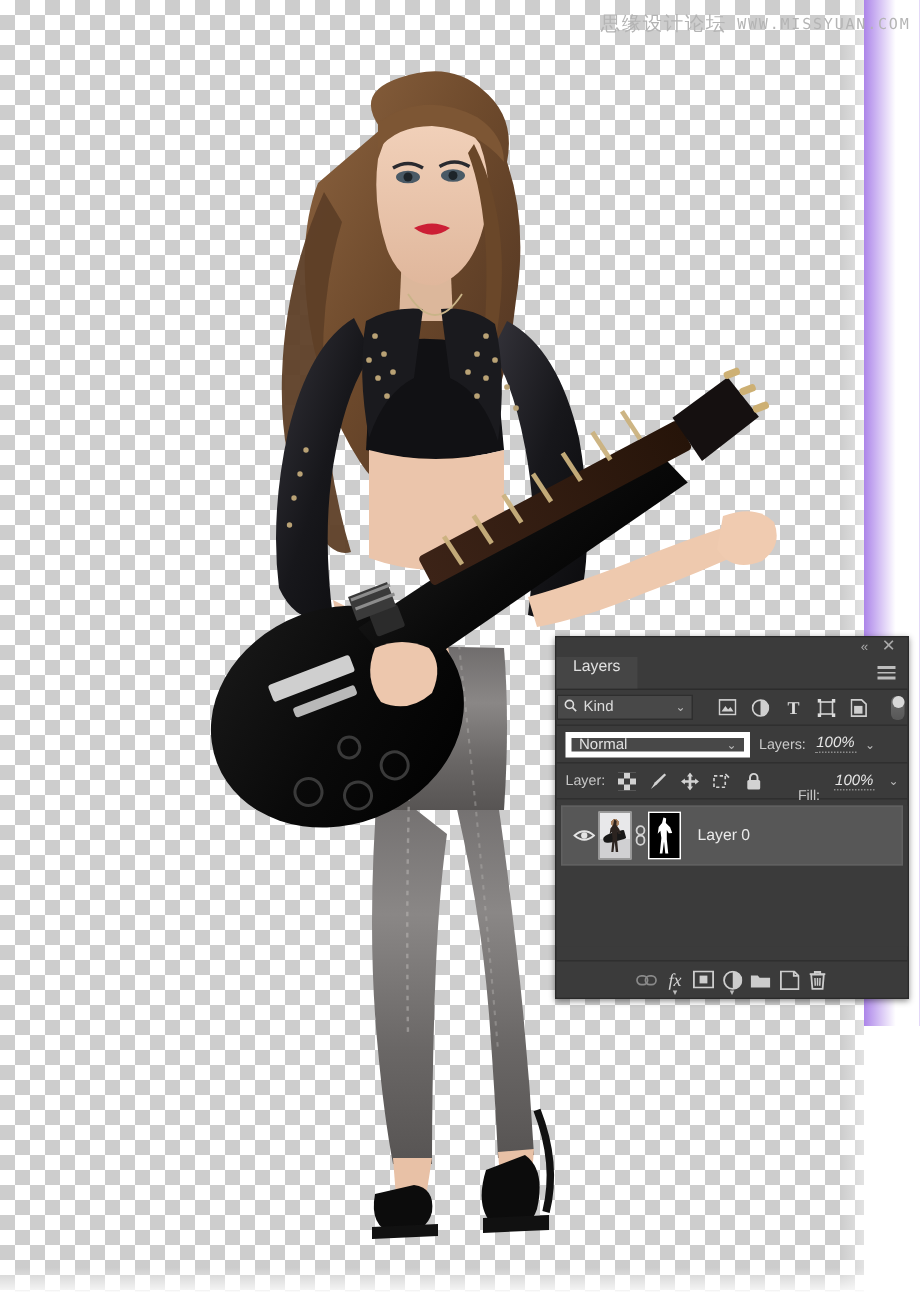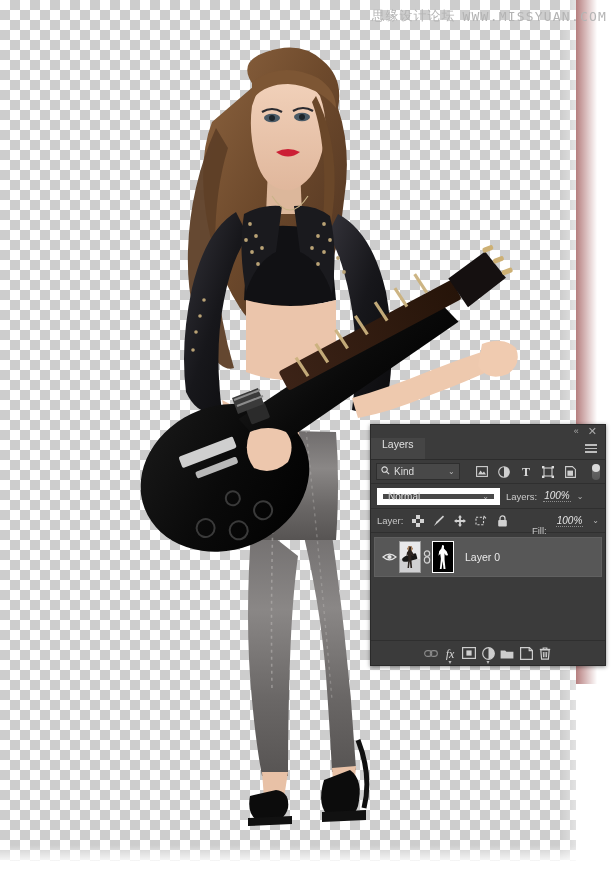--- a/index.html
+++ b/index.html
@@ -2,21 +2,21 @@
 <html><head>
 <meta charset="utf-8">
 <style>
   * { margin:0; padding:0; box-sizing:border-box; }
   html, body {
     width:613px; height:871px;
     background:#ffffff;
     font-family:"Liberation Sans", sans-serif;
     overflow:hidden;
   }
-  #stage { position:relative; width:613px; height:684px; background:#7f1d1d; }
+  #stage { position:relative; width:613px; height:684px; background:#6d28d9; }
 
   
   .checker {
     position:absolute;
     left:0; top:0; width:576px; height:861px;
     background-color:#ffffff;
     background-image:
       linear-gradient(45deg,#cdcdcd 25%, transparent 25%, transparent 75%, #cdcdcd 75%),
       linear-gradient(45deg,#cdcdcd 25%, transparent 25%, transparent 75%, #cdcdcd 75%);
     background-size:20px 20px;
@@ -31,21 +31,21 @@
     background:linear-gradient(to bottom, rgba(255,255,255,0), #fff 75%);
   }
 
   
   .watermark {
     position:absolute; right:6px; top:7px;
     display:flex; align-items:center; gap:7px;
     color:#b4b4b4; white-space:nowrap;
   }
   .wm-cn { font-size:13px; letter-spacing:1px; font-family:"DejaVu Sans", sans-serif; }
-  .wm-en { font-size:13px; letter-spacing:1.2px; font-family:"DejaVu Sans Mono", monospace; }
+  .wm-en { font-size:10px; letter-spacing:1.2px; font-family:"DejaVu Sans Mono", monospace; }
 
   
   .subject { position:absolute; left:0; top:0; width:576px; height:861px; }
 
   
   .ps-panel {
     position:absolute; left:370px; top:424px; width:236px; height:242px;
     background:#3b3b3b;
     border:1px solid #2a2a2a;
     color:#d3d3d3;
@@ -69,21 +69,21 @@
     font-size:10.5px; color:#e0e0e0; cursor:pointer;
   }
   .panel-menu {
     margin-left:auto; display:flex; flex-direction:column; justify-content:center;
     gap:2px; padding-right:8px; cursor:pointer;
   }
   .panel-menu i { display:block; width:12px; height:1.5px; background:#bdbdbd; }
 
   .filter-row {
     height:24px; display:flex; align-items:center; gap:8px;
-    padding:0 5px; border-bottom:1px solid #2f2f2f;
+    padding:0 0; border-bottom:1px solid #2f2f2f;
   }
   .kind-select {
     width:91px; height:17px; background:#484848; border:1px solid #2e2e2e;
     display:flex; align-items:center; padding:0 4px; gap:4px; cursor:pointer;
   }
   .kind-label { font-size:10px; color:#dcdcdc; }
   .caret { margin-left:auto; font-size:8px; color:#b9b9b9; }
   .filt-icons { display:flex; align-items:center; gap:9px; margin-left:8px; }
   .fico { width:13px; height:13px; display:flex; align-items:center; justify-content:center; color:#cfcfcf; cursor:pointer; }
   .fico svg { display:block; }
@@ -94,21 +94,21 @@
   .filt-toggle::after{
     content:""; position:absolute; left:0.5px; top:0; width:8px; height:8px;
     border-radius:50%; background:#d8d8d8;
   }
 
   .blend-row {
     height:25px; display:flex; align-items:center; padding:0 6px; gap:6px;
     border-bottom:1px solid #2f2f2f;
   }
   .blend-select {
-    width:123px; height:17px; background:#484848; border:6px solid #ffffff;
+    width:123px; height:17px; background:#484848; border:4px solid #ffffff;
     display:flex; align-items:center; padding:0 5px; cursor:pointer;
   }
   .blend-label { font-size:10px; color:#e2e2e2; }
   .opa-label { font-size:9.5px; color:#cacaca; }
   .opa-val {
     font-size:10px; color:#e6e6e6; border-bottom:1px dotted #8d8d8d;
     padding:0 1px; cursor:text;font-style:italic;
   }
   .mini-caret { font-size:8px; color:#b9b9b9; cursor:pointer; }
 

